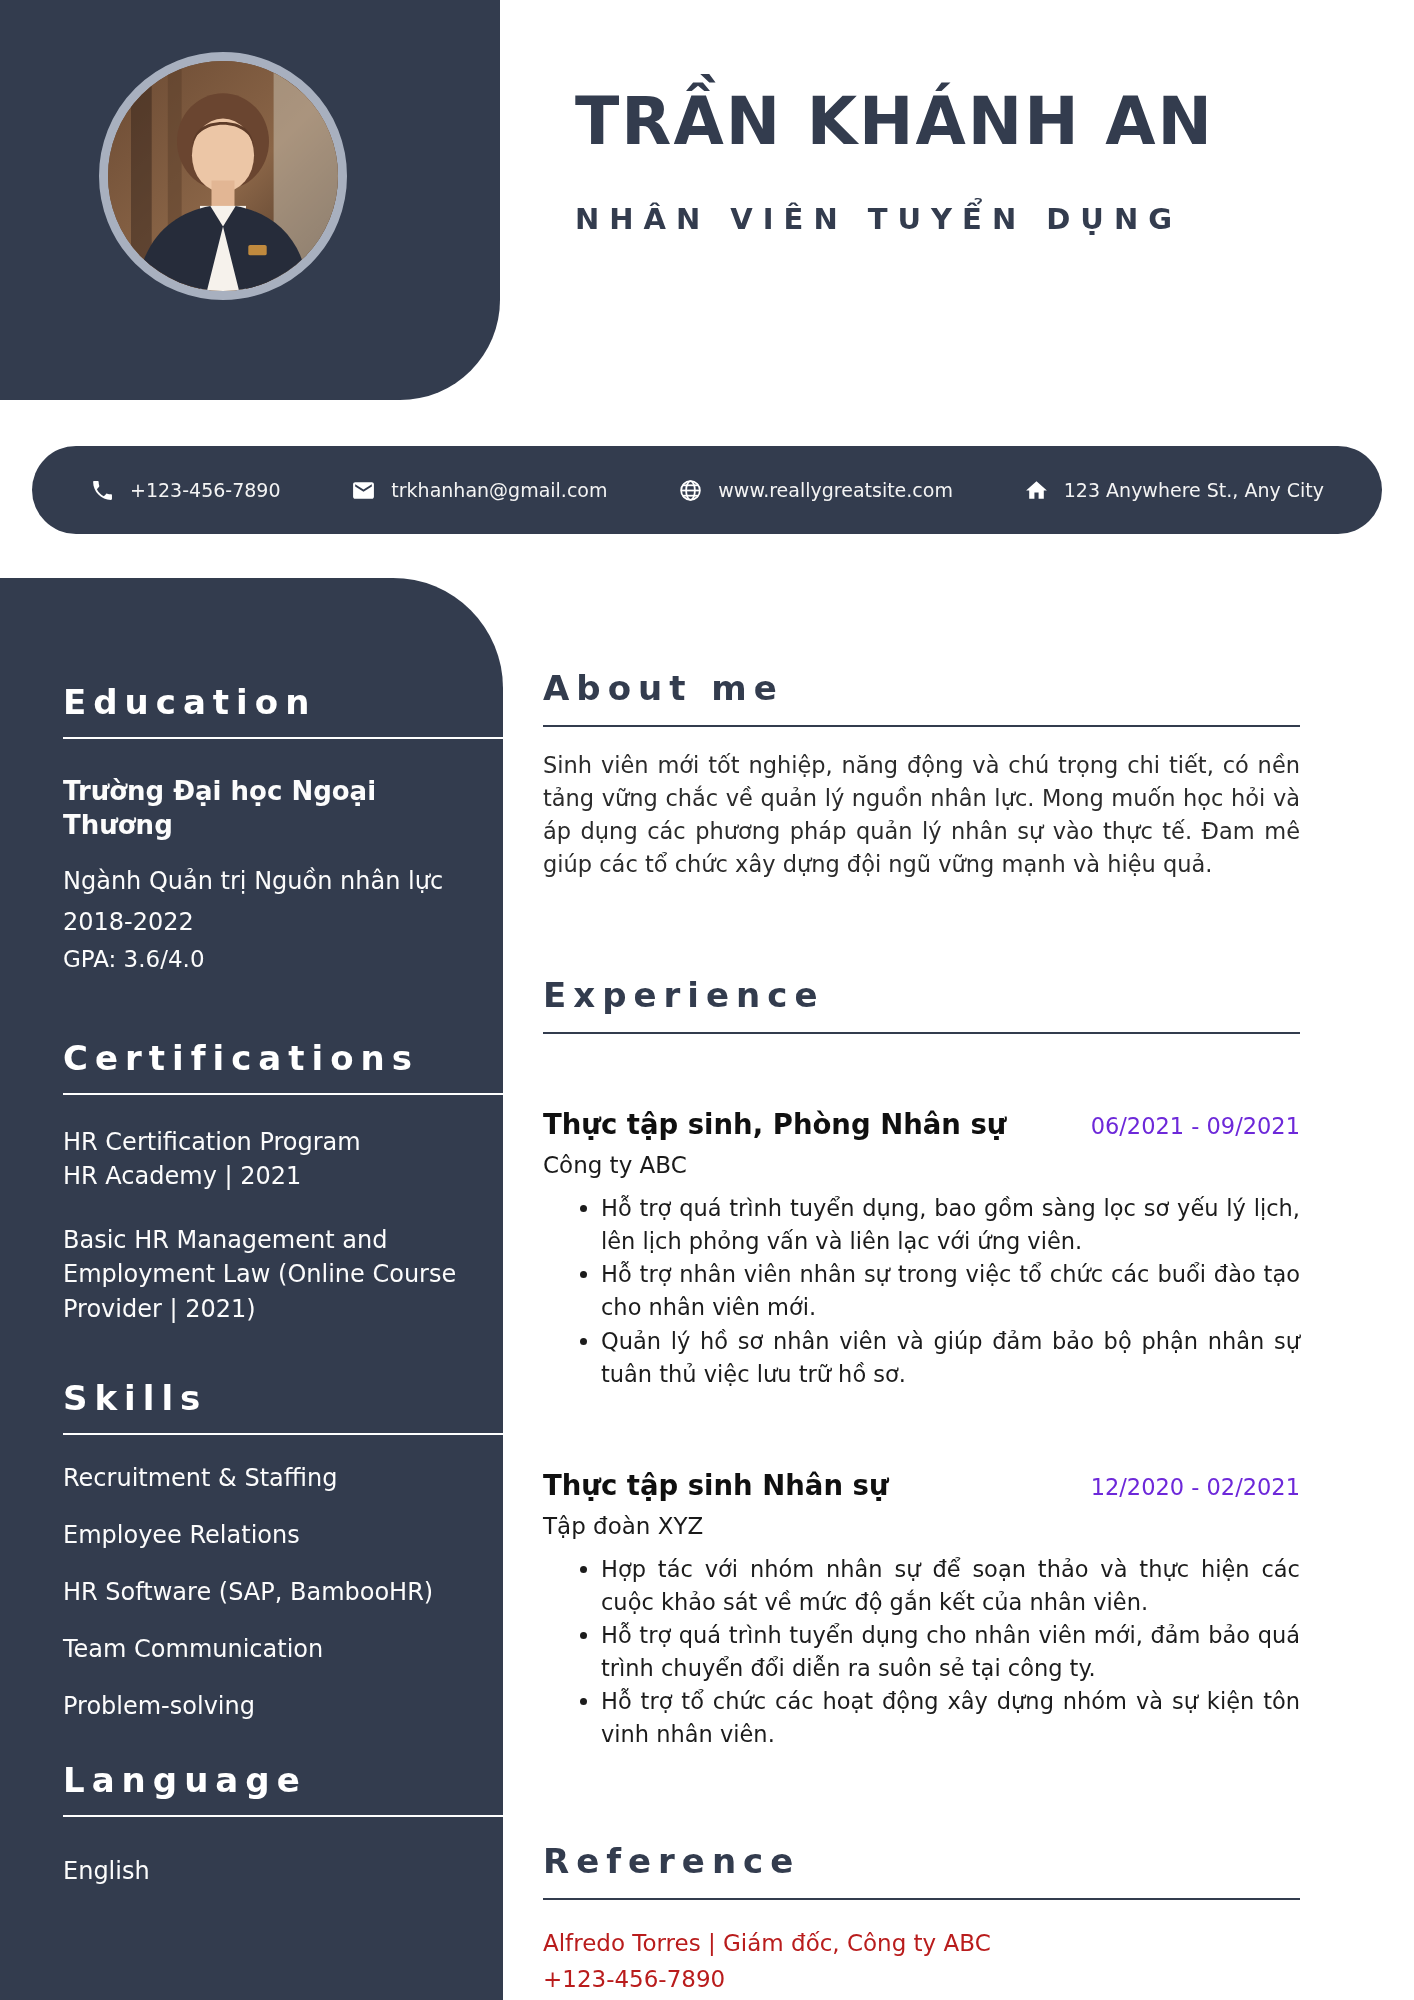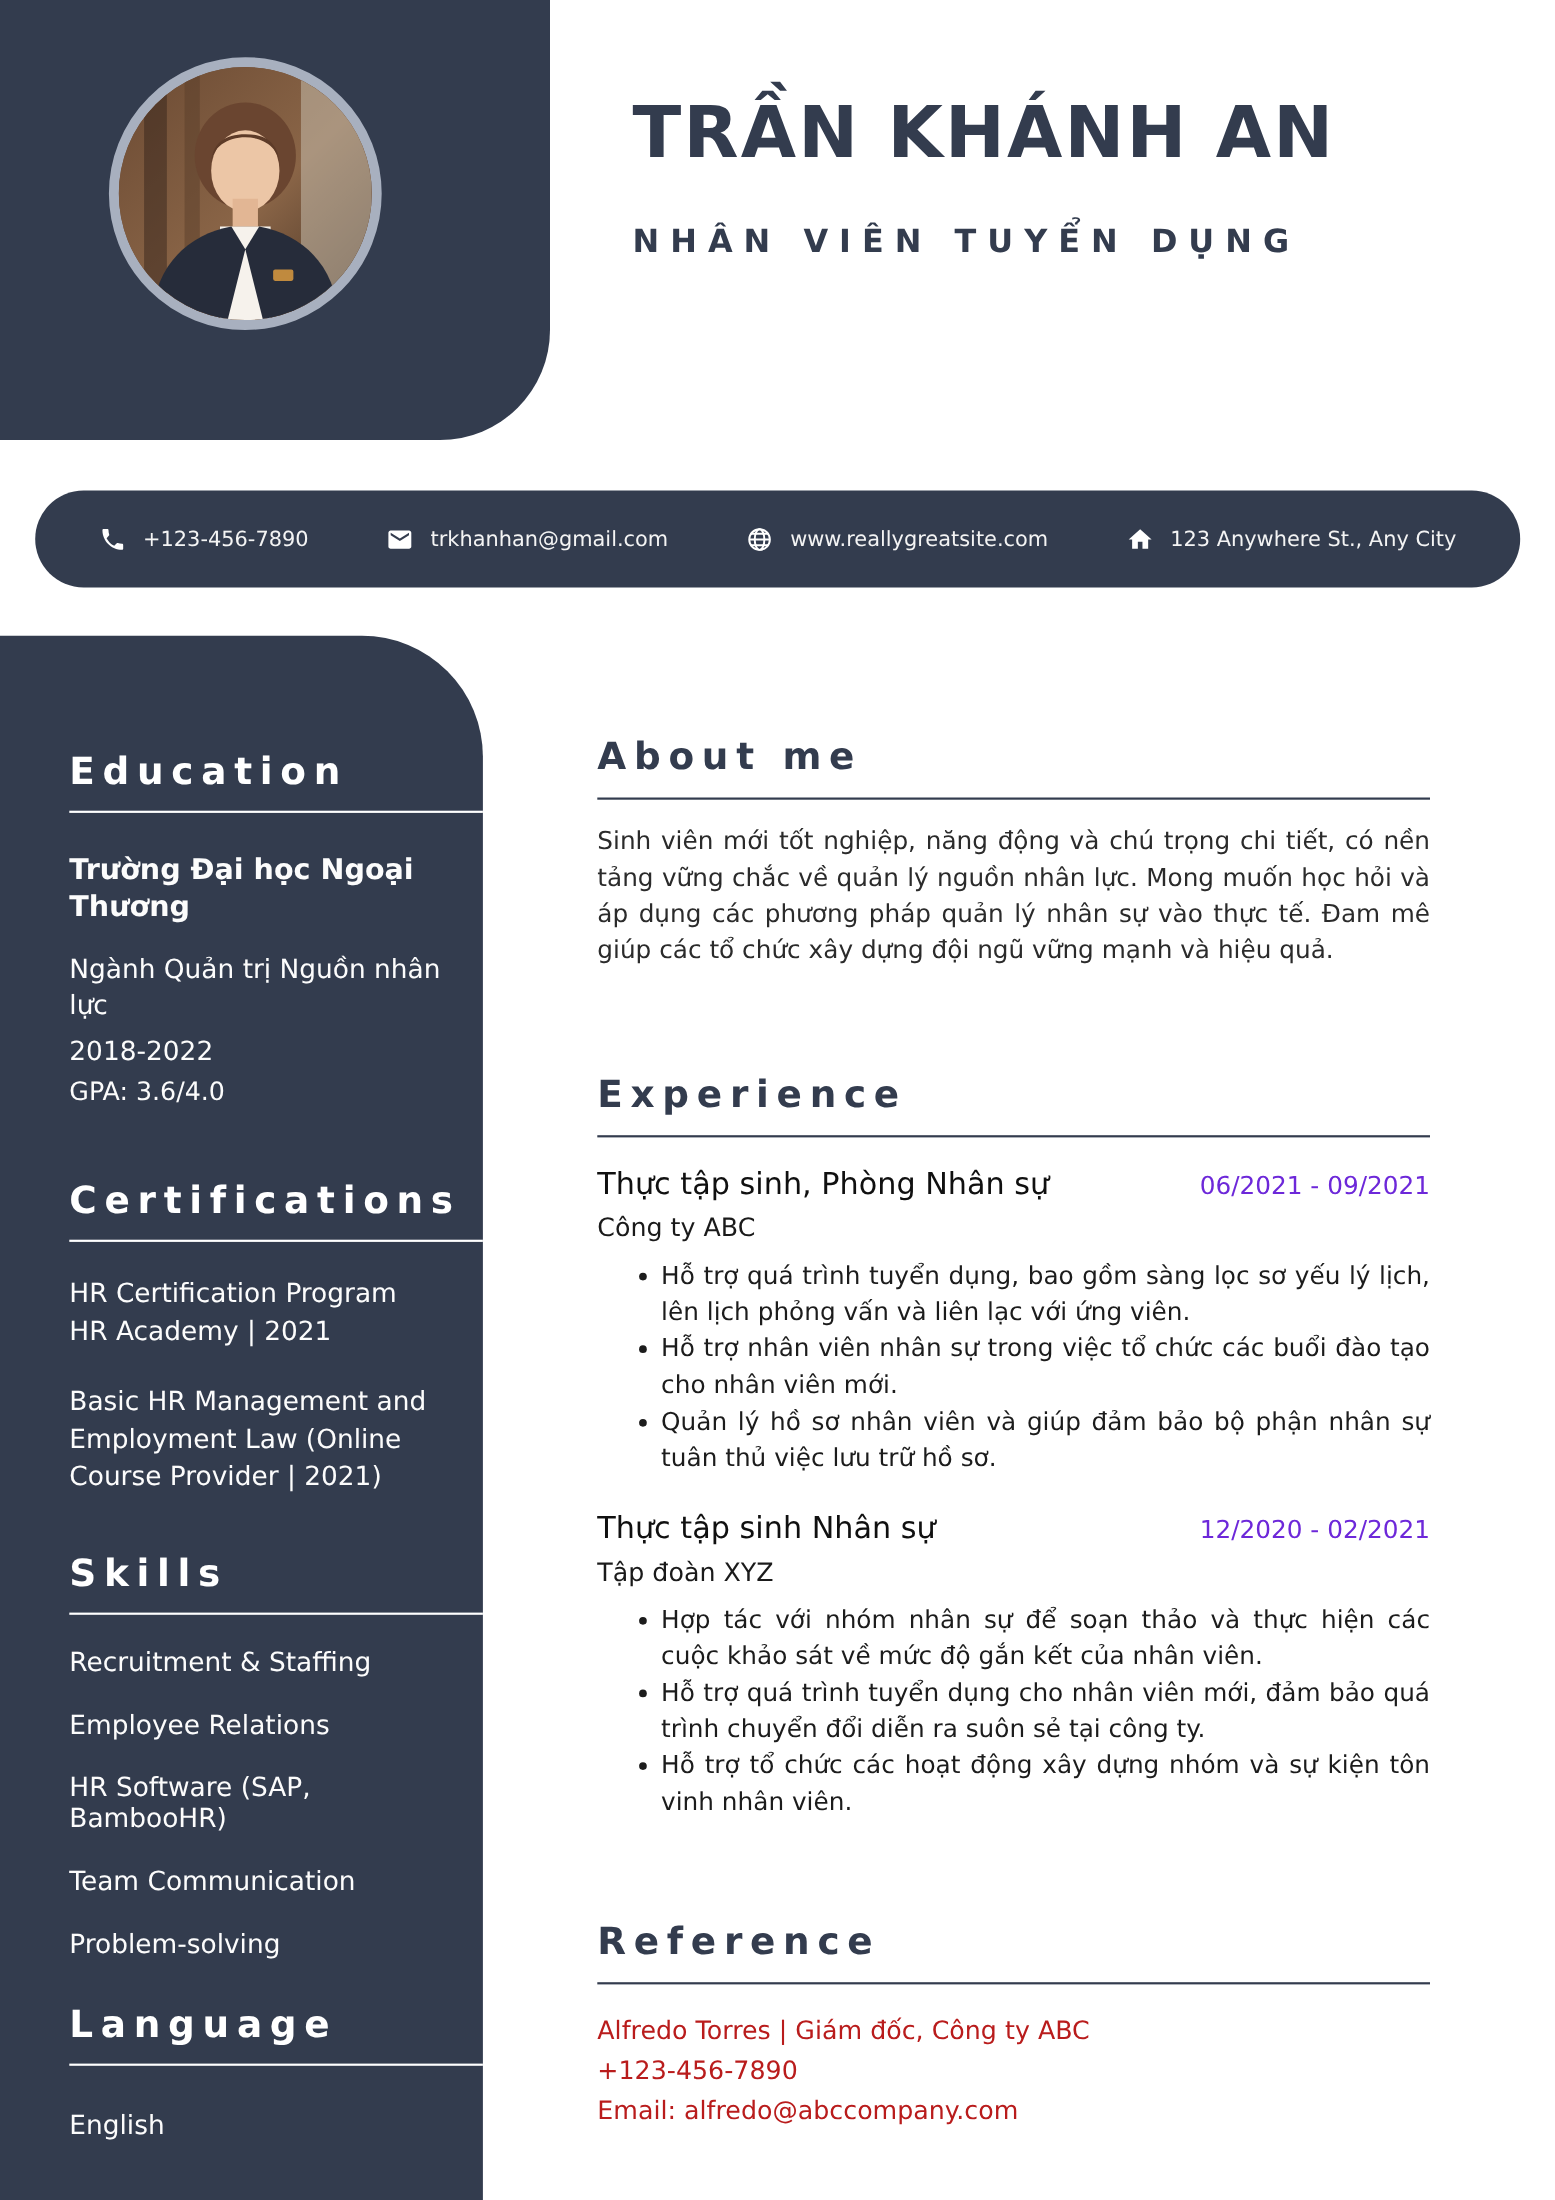--- a/index.html
+++ b/index.html
@@ -47,21 +47,21 @@
     background: #333C4E; border-radius: 46px;
     display: flex; align-items: center; justify-content: space-between;
     padding: 0 58px;
   }
   .contact-item { display: flex; align-items: center; gap: 15px; color: #F4F4F4; font-size: 19px; }
   .contact-item svg { width: 25px; height: 25px; flex: none; }
 
   
   .sidebar {
     position: absolute; left: 0; top: 578px;
-    width: 439px; height: 1422px;
+    width: 503px; height: 1422px;
     background: #333C4E;
     border-radius: 0 110px 0 0;
     color: #FCFCFC;
     padding: 104px 0 0 63px;
   }
   .side-heading { font-size: 34px; font-weight: 700; letter-spacing: 7px; color: #FFFFFF; }
   .side-rule { border: none; border-top: 2px solid #FFFFFF; margin-top: 15px; }
   .side-content { padding-right: 28px; }
   .school { margin-top: 36px; font-size: 26px; font-weight: 700; line-height: 1.3; }
   .edu-major { margin-top: 22px; font-size: 24px; line-height: 1.4; }
@@ -80,21 +80,21 @@
   .main-heading { font-size: 34px; font-weight: 700; letter-spacing: 7px; color: #333C4E; }
   .main-rule { border: none; border-top: 2.5px solid #333C4E; margin-top: 17px; }
   .about-text {
     margin-top: 22px; font-size: 22.5px; line-height: 1.47;
     color: #2B2B2B; text-align: justify;
   }
   .experience-section { margin-top: 94px; }
   .job { margin-top: 26px; }
   .job + .job { margin-top: 30px; }
   .job-head { display: flex; justify-content: space-between; align-items: baseline; }
-  .job-title { font-size: 27.5px; font-weight: 400; color: #101010; }
+  .job-title { font-size: 27.5px; font-weight: 700; color: #101010; margin-top: 48px; }
   .job-dates { font-size: 22.5px; color: #6d28d9; white-space: nowrap; }
   .job-company { margin-top: 12px; font-size: 23px; color: #1A1A1A; }
   .job-bullets { margin-top: 14px; padding-left: 58px; }
   .job-bullets li {
     font-size: 22.5px; line-height: 1.47; color: #1C1C1C;
     text-align: justify;
   }
   .reference-section { margin-top: 90px; }
   .ref-lines { margin-top: 26px; }
   .ref-line { font-size: 23px; line-height: 1.56; color: #b91c1c; }

